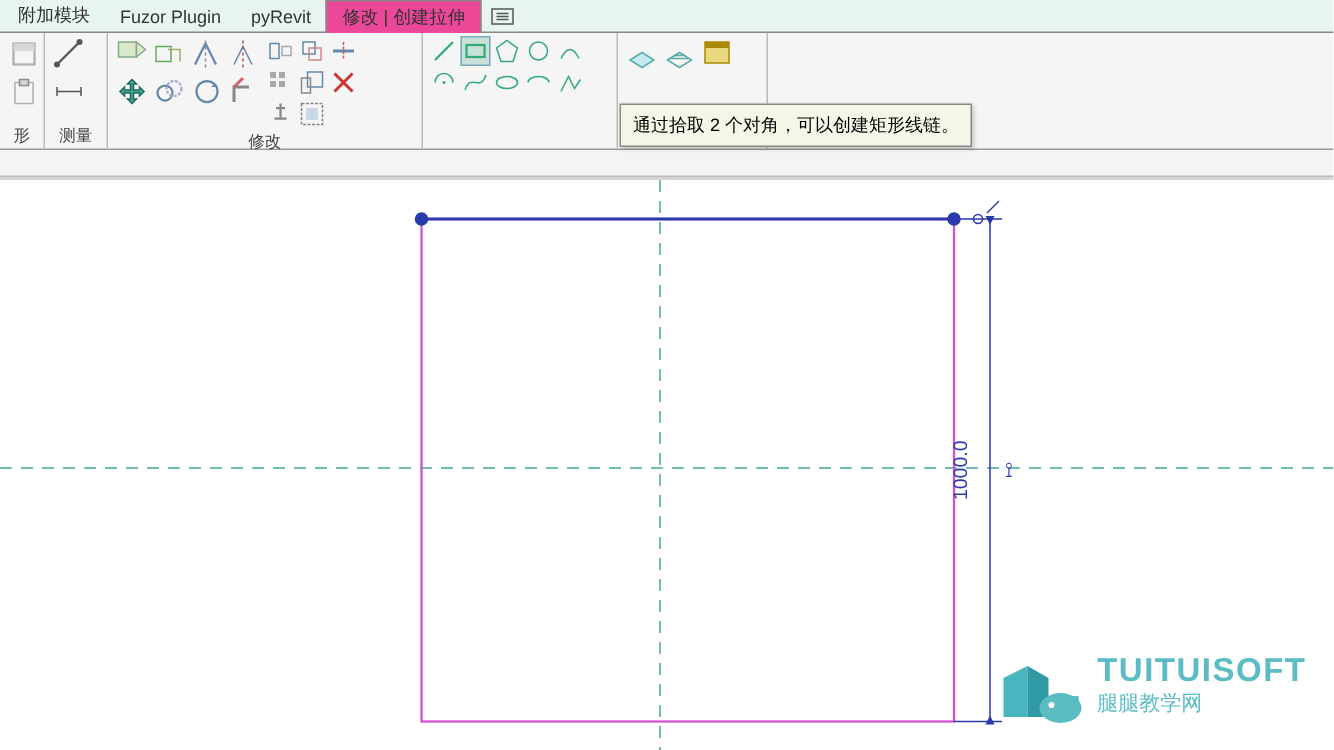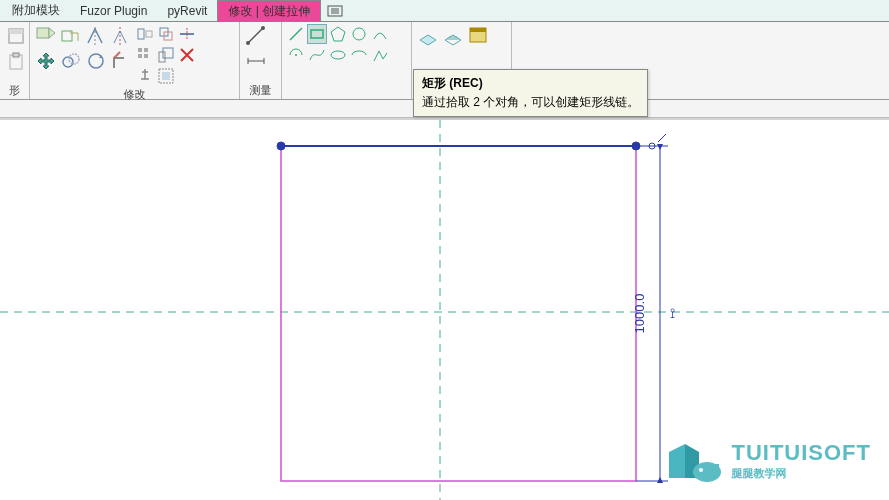--- a/index.html
+++ b/index.html
@@ -99,26 +99,25 @@
     position: absolute;
     font-size: 13px;
     color: #2939aa;
     transform: rotate(-90deg);
   }
   .watermark {
     position: absolute;
     right: 18px;
     bottom: 12px;
     display: flex;
-    align-items: center;
     gap: 8px;
   }
   .wm-text { display: flex; flex-direction: column; align-items: flex-start; }
   .wm-main { font-size: 22px; font-weight: 700; color: #5bbcc4; letter-spacing: 1px; }
-  .wm-sub { font-size: 11px; color: #5bbcc4; font-weight: bold; }
+  .wm-sub { font-size: 14px; color: #5bbcc4; }
   .quick-panel{
     position:absolute;
     left:0; top:100px;
     height:18px;
     width:889px;
     background:#f4f4f4;
     border-bottom:1px solid #bbb;
   }
 </style>
 </head>
@@ -152,20 +151,41 @@
             <svg width="20" height="20">
               <rect x="4" y="4" width="12" height="14" fill="none" stroke="#b0b0b0"></rect>
               <rect x="7" y="2" width="6" height="4" fill="#d8d8d8" stroke="#888"></rect>
             </svg>
           </button>
       </div>
     </div>
     <div class="ribbon-group-label">形</div>
   </div>
 
+  <div class="ribbon-group" style="width:42px">
+    <div class="ribbon-group-content">
+      <div class="icon-col">
+        <button class="icon-btn">
+            <svg width="22" height="22">
+              <line x1="3" y1="18" x2="18" y2="3" stroke="#555" stroke-width="1.5"></line>
+              <circle cx="3" cy="18" r="2" fill="#555"></circle>
+              <circle cx="18" cy="3" r="2" fill="#555"></circle>
+            </svg>
+          </button>
+        <button class="icon-btn">
+            <svg width="22" height="22">
+              <line x1="3" y1="11" x2="19" y2="11" stroke="#555"></line>
+              <path d="M3 8v6M19 8v6" stroke="#555"></path>
+            </svg>
+          </button>
+      </div>
+    </div>
+    <div class="ribbon-group-label">测量</div>
+  </div>
+
   <div class="ribbon-group" style="width:210px">
     <div class="ribbon-group-content">
       <div class="icon-col">
         <div class="icon-row">
           <button class="icon-btn">
               <svg width="22" height="22">
                 <rect x="2" y="3" width="12" height="10" fill="#d8e8c8" stroke="#8a8"></rect>
                 <path d="M14 3l6 5-6 5z" fill="#d8e8c8" stroke="#8a8"></path>
               </svg>
             </button>
@@ -267,41 +287,20 @@
                 <rect x="2" y="2" width="14" height="14" fill="none" stroke="#888" stroke-dasharray="2,1"></rect>
                 <rect x="5" y="5" width="8" height="8" fill="#c8d8e8"></rect>
               </svg>
             </button>
         </div>
       </div>
     </div>
     <div class="ribbon-group-label">修改</div>
   </div>
 
-  <div class="ribbon-group" style="width:42px">
-    <div class="ribbon-group-content">
-      <div class="icon-col">
-        <button class="icon-btn">
-            <svg width="22" height="22">
-              <line x1="3" y1="18" x2="18" y2="3" stroke="#555" stroke-width="1.5"></line>
-              <circle cx="3" cy="18" r="2" fill="#555"></circle>
-              <circle cx="18" cy="3" r="2" fill="#555"></circle>
-            </svg>
-          </button>
-        <button class="icon-btn">
-            <svg width="22" height="22">
-              <line x1="3" y1="11" x2="19" y2="11" stroke="#555"></line>
-              <path d="M3 8v6M19 8v6" stroke="#555"></path>
-            </svg>
-          </button>
-      </div>
-    </div>
-    <div class="ribbon-group-label">测量</div>
-  </div>
-
 
 
   <div class="ribbon-group" style="width:130px">
     <div class="ribbon-group-content">
       <div class="icon-col">
         <div class="icon-row">
           <button class="icon-btn small">
               <svg width="18" height="18">
                 <line x1="3" y1="15" x2="15" y2="3" stroke="#3a7" stroke-width="1.5"></line>
               </svg>
@@ -377,21 +376,20 @@
             <svg width="22" height="22">
               <rect x="3" y="3" width="16" height="14" fill="#e8d880" stroke="#a80"></rect>
               <rect x="3" y="3" width="16" height="4" fill="#a80"></rect>
             </svg>
           </button>
       </div>
     </div>
   </div>
 
   <div class="tooltip">
-    <div class="tooltip-title">矩形 (REC)</div>
     <div>通过拾取 2 个对角，可以创建矩形线链。</div>
   </div>
 </div>
 
 <div class="quick-panel"></div>
 
 <div class="canvas">
   <svg width="889" height="380" style="position:absolute;top:0;left:0">
 
     <line x1="0" y1="192" x2="889" y2="192" stroke="#4a9" stroke-width="1" stroke-dasharray="8,6"></line>

